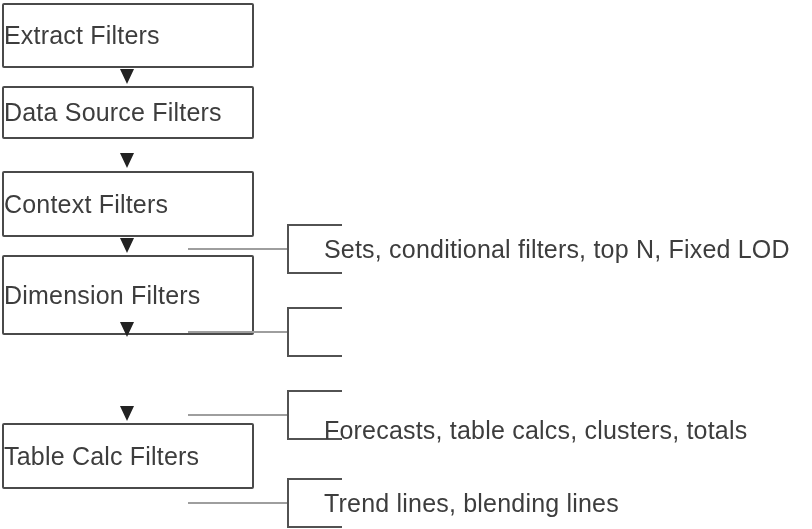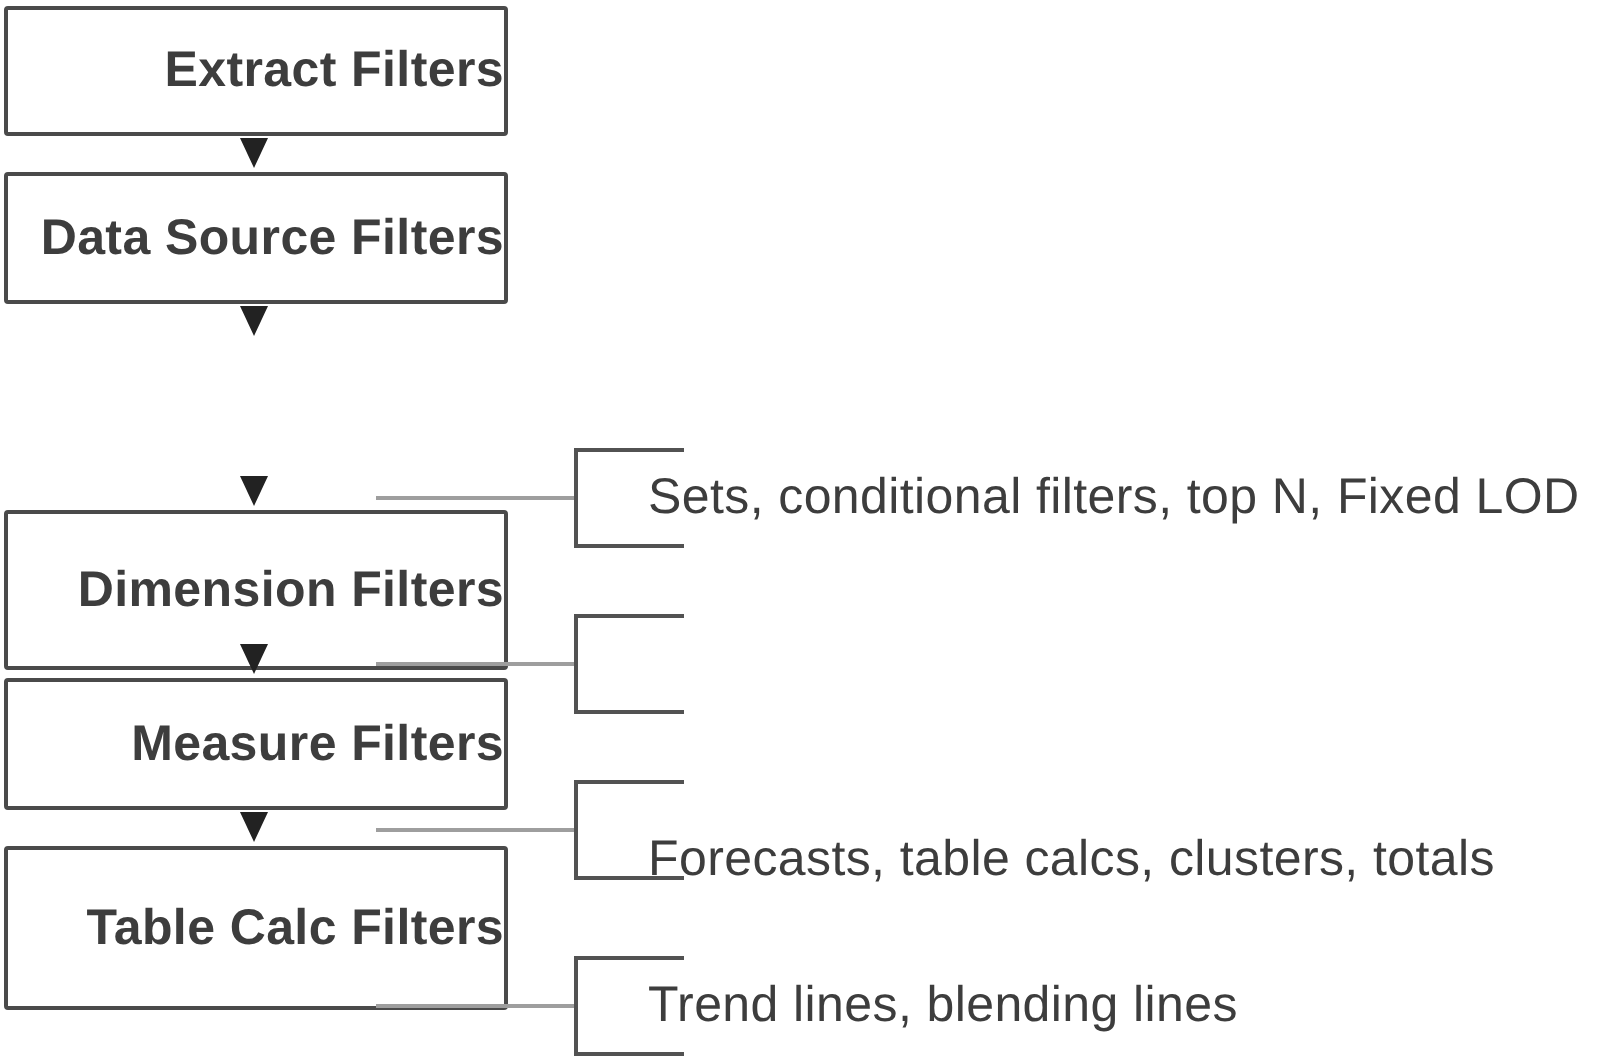--- a/index.html
+++ b/index.html
@@ -25,22 +25,21 @@
   .fbox {
     position: absolute;
     left: 2px;
     width: 252px;
     box-sizing: border-box;
     border: 2px solid var(--box-border);
     border-radius: 2px;
     background: var(--bg);
     display: flex;
     align-items: center;
-    justify-content: flex-end;
-    font-weight: bold;
+    justify-content: flex-start;
   }
   .fbox-label {
     font-size: 25px;
     color: var(--text);
     letter-spacing: 0.2px;
     white-space: nowrap;
   }
   .arrow {
     position: absolute;
     left: 120px;
@@ -78,30 +77,30 @@
   }
 </style>
 </head>
 <body>
 
 <div class="canvas">
 
   <div class="fbox" style="top:3px;height:65px">
     <span class="fbox-label">Extract Filters</span>
   </div>
-  <div class="fbox" style="top:86px;height:66px">
+  <div class="fbox" style="top:86px;height:53px">
     <span class="fbox-label">Data Source Filters</span>
+  </div>
+  <div class="fbox" style="top:171px;height:66px">
+    <span class="fbox-label">Context Filters</span>
   </div>
   <div class="fbox" style="top:255px;height:80px">
     <span class="fbox-label">Dimension Filters</span>
   </div>
-  <div class="fbox" style="top:339px;height:66px">
-    <span class="fbox-label">Measure Filters</span>
-  </div>
-  <div class="fbox" style="top:423px;height:82px">
+  <div class="fbox" style="top:423px;height:66px">
     <span class="fbox-label">Table Calc Filters</span>
   </div>
 
   <div class="arrow" style="top:69px"></div>
   <div class="arrow" style="top:153px"></div>
   <div class="arrow" style="top:238px"></div>
   <div class="arrow" style="top:322px"></div>
   <div class="arrow" style="top:406px"></div>
 
   <div class="conn" style="top:248px"></div>

